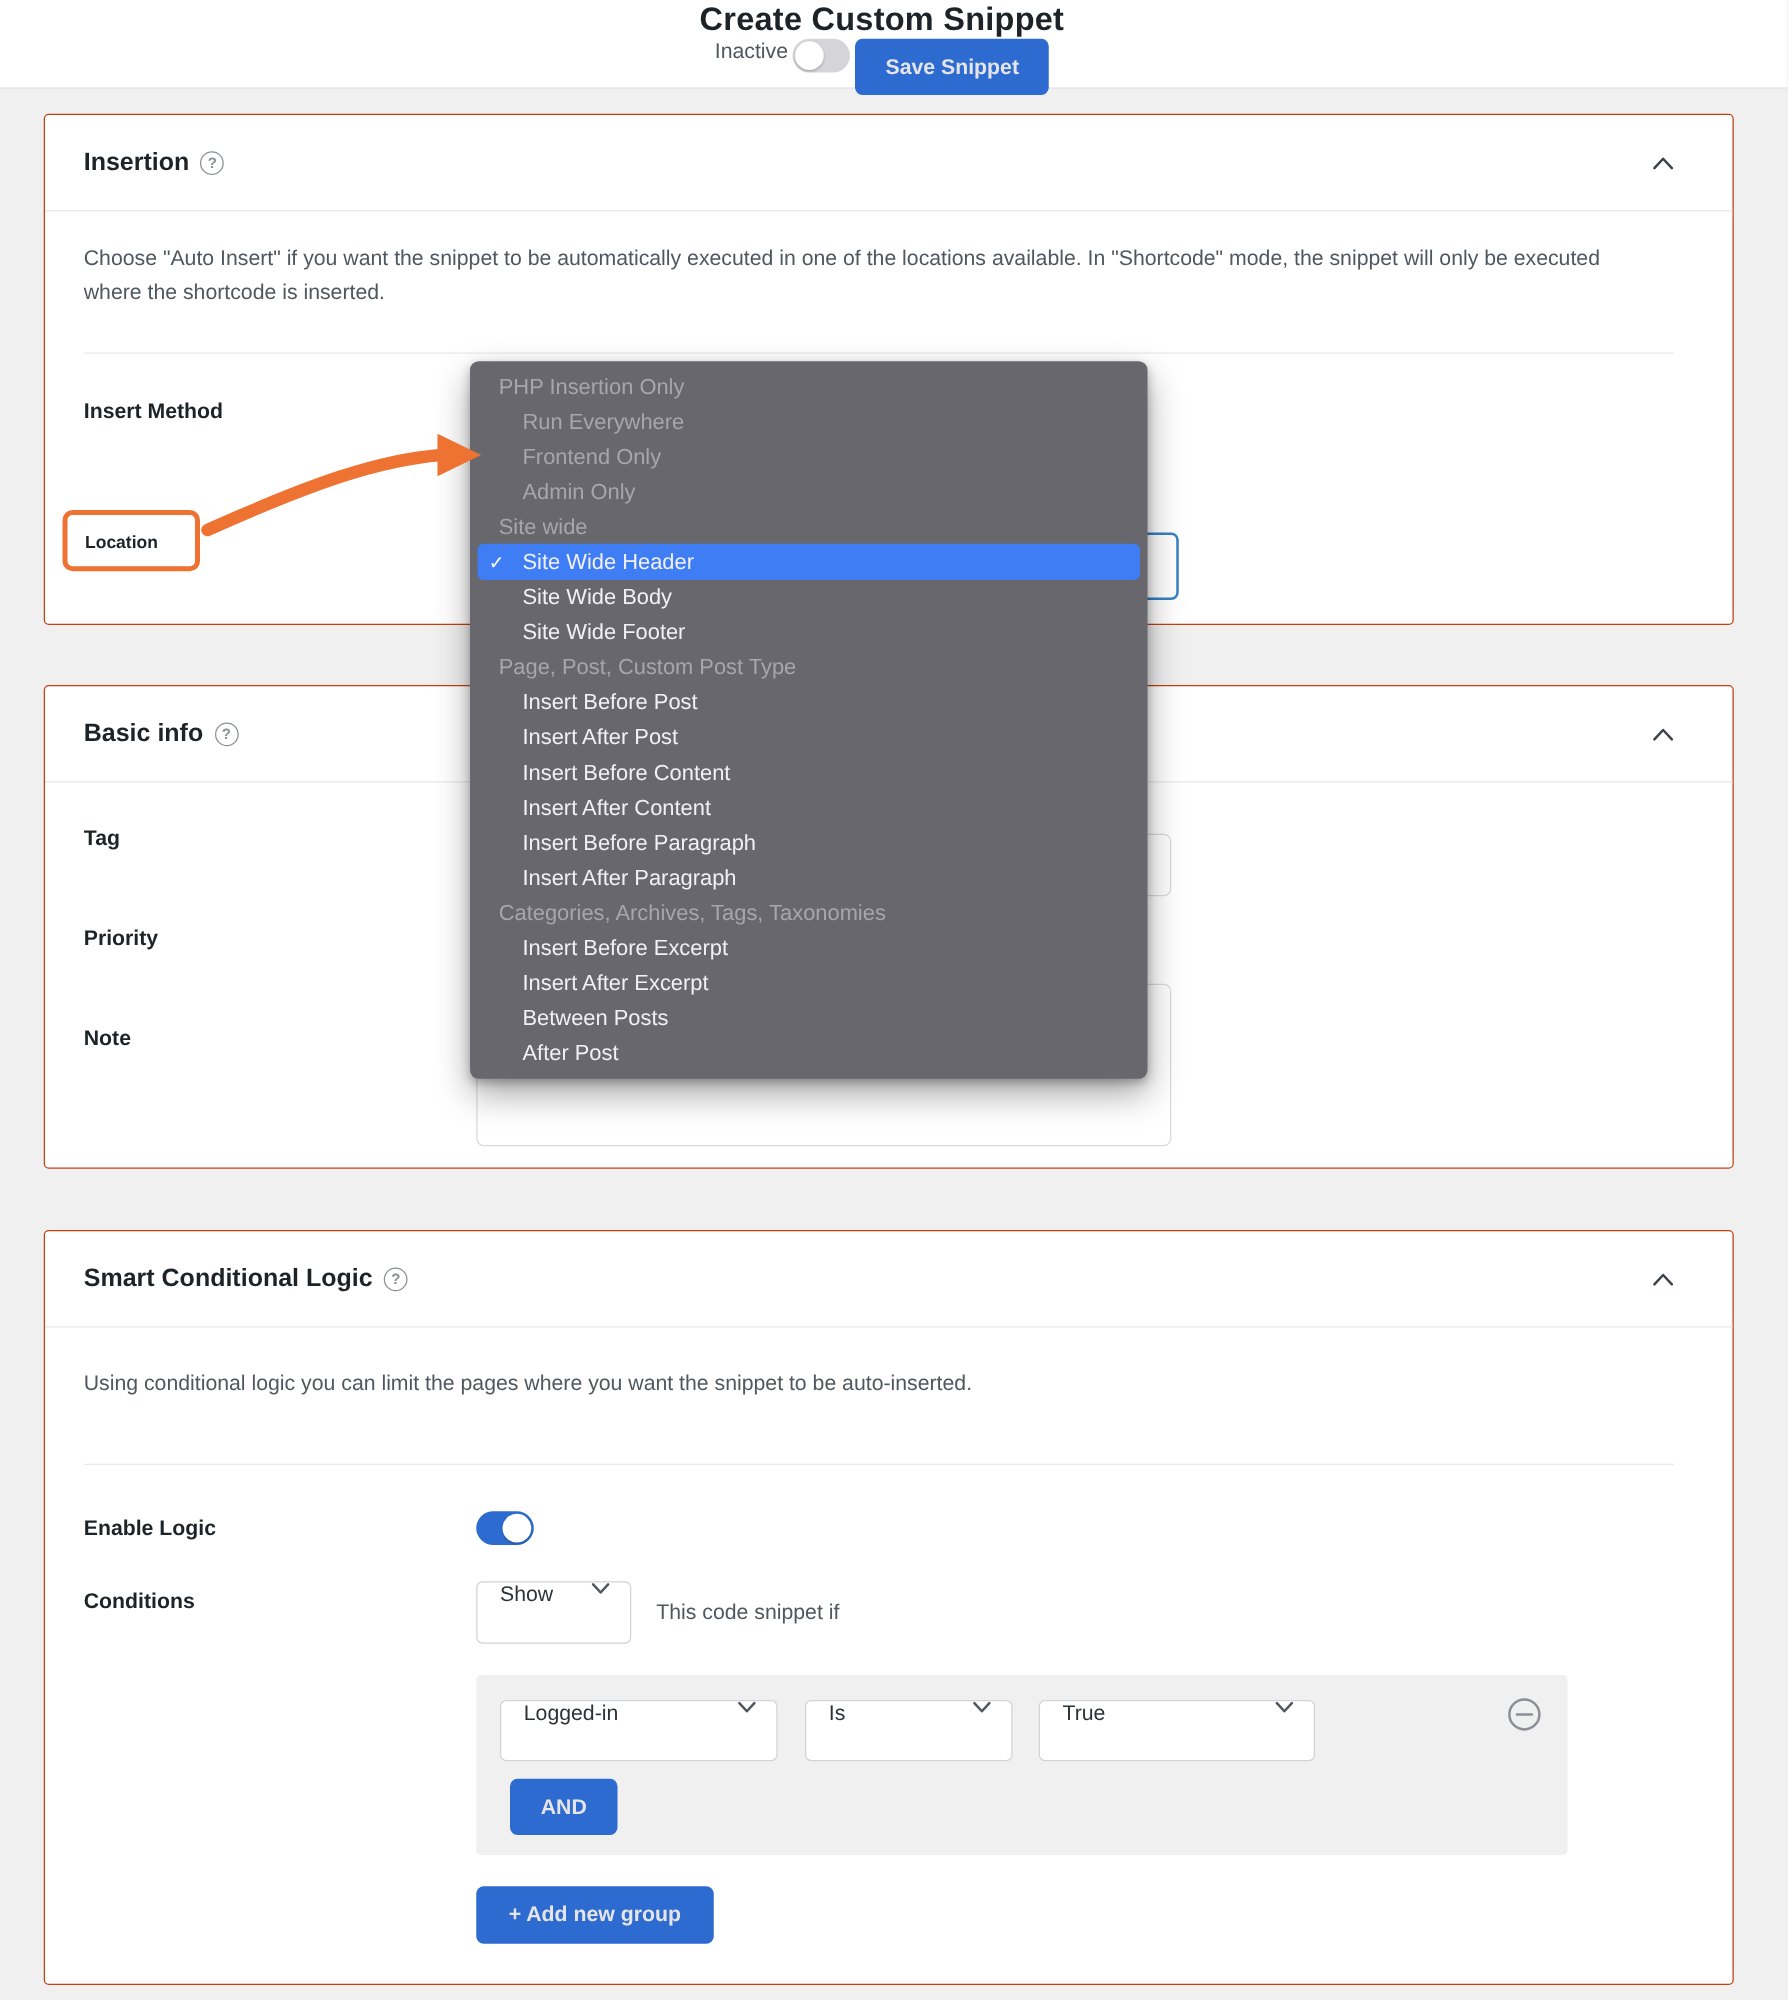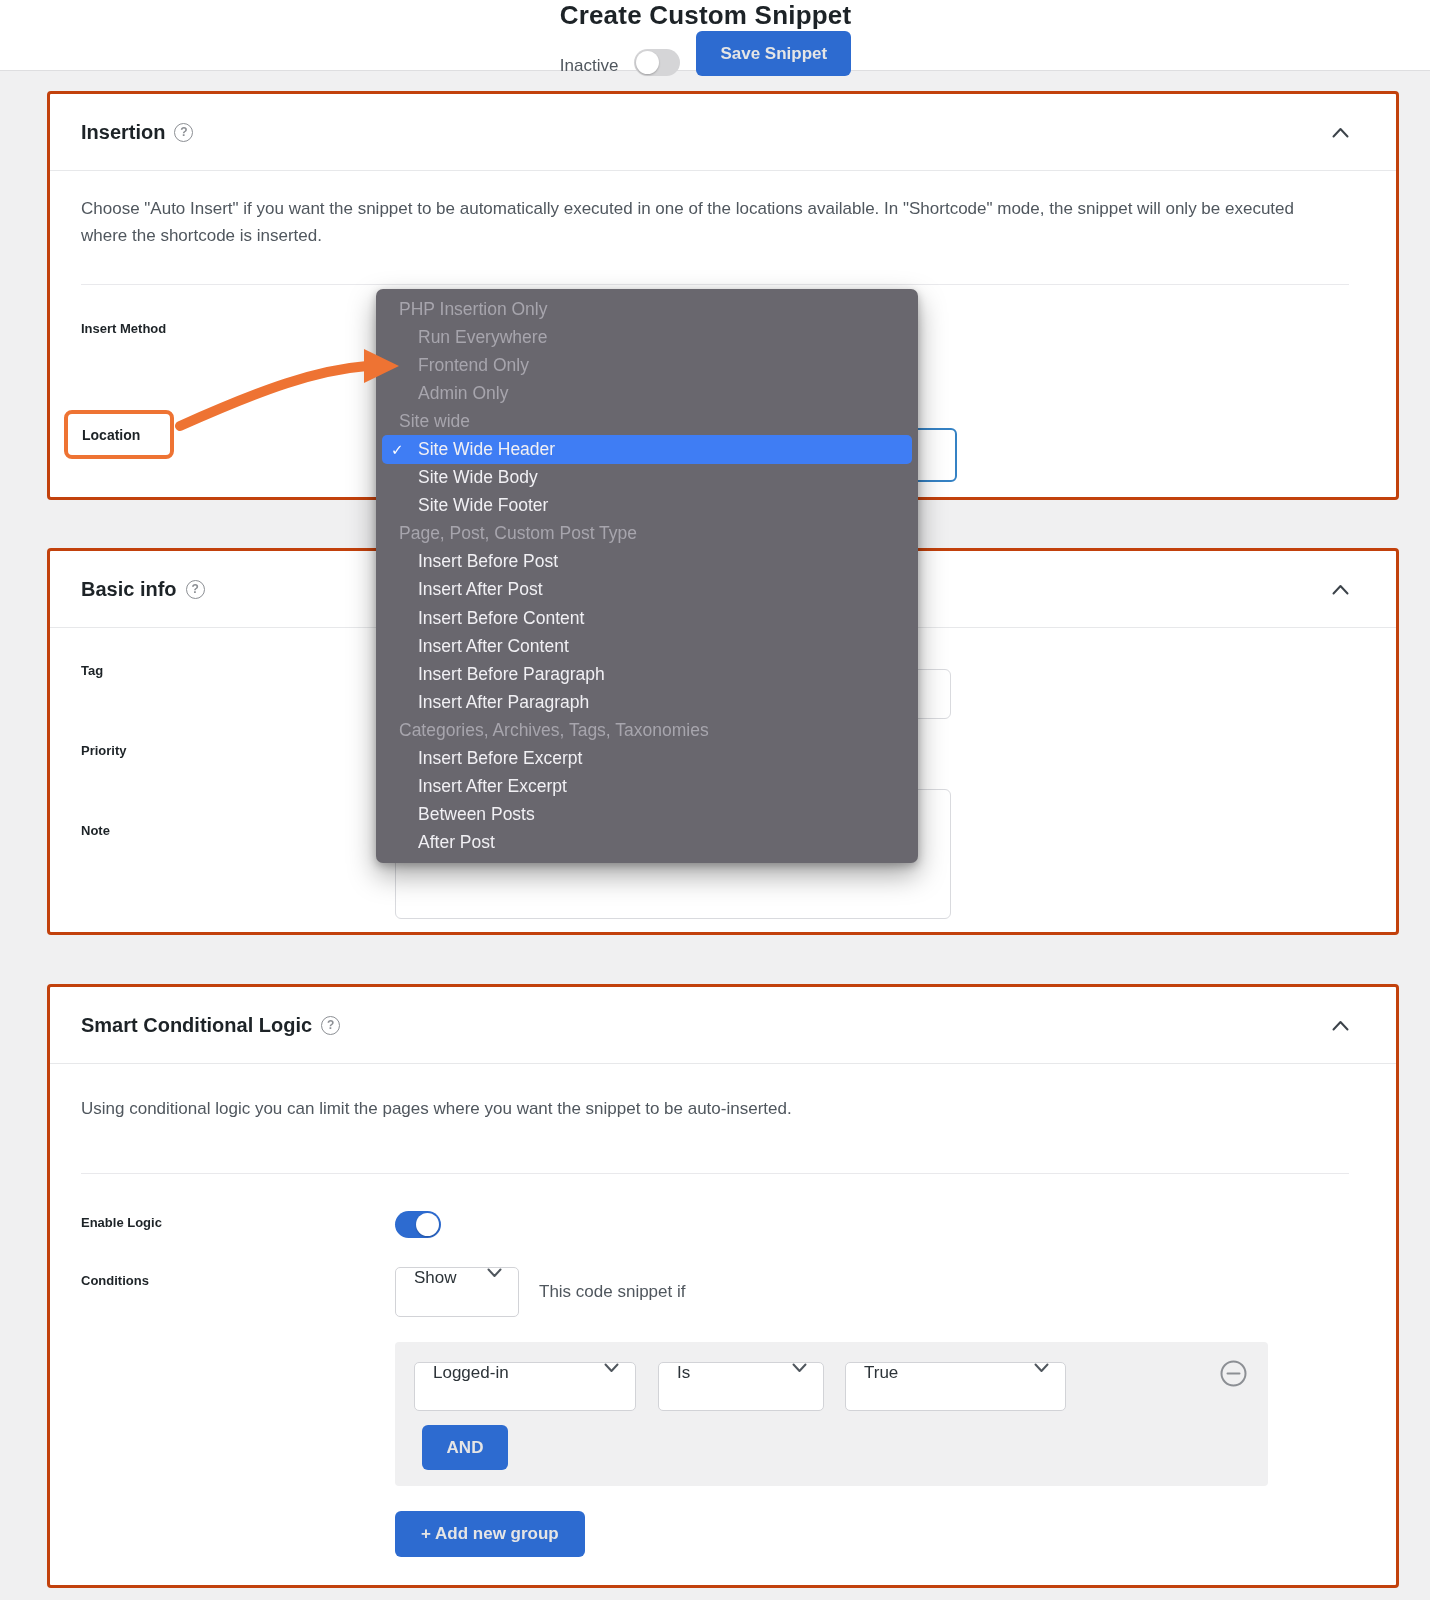--- a/index.html
+++ b/index.html
@@ -5,47 +5,47 @@
   * { margin:0; padding:0; box-sizing:border-box; }
   html,body { background:#f0f0f1; }
   body { font-family:"Liberation Sans","DejaVu Sans",sans-serif; color:#1d2327; }
   .app { position:relative; width:1430px; height:1600px; overflow:hidden; background:#f0f0f1; }
 
   
   .topbar { position:absolute; left:0; top:0; width:1430px; height:71px; background:#fff;
             border-bottom:1px solid #dedee0; display:flex; align-items:center;
             justify-content:space-between; padding:0 55px 0 36px; z-index:10;flex-direction:column; }
   .topbar h1 { font-size:26px; font-weight:700; letter-spacing:.2px; }
-  .topbar-right { display:flex; align-items:flex-end; gap:16px; }
+  .topbar-right { display:flex; align-items:flex-start; gap:4px; }
   .status-label { font-size:17px; color:#50575e; }
   .toggle { width:46px; height:27px; border-radius:14px; position:relative; cursor:pointer; }
   .toggle.off { background:#d5d5d7; }
   .toggle.on  { background:var(--blue); }
   .toggle .knob { position:absolute; top:2px; width:23px; height:23px; border-radius:50%;
                   background:#fff; box-shadow:0 1px 2px rgba(0,0,0,.25); }
   .toggle.off .knob { left:2px; } .toggle.on .knob { right:2px; }
   .btn { background:var(--blue); color:#e5e5e5; font-weight:700; font-size:17px; border:none;
          border-radius:6px; cursor:pointer; font-family:inherit; }
   .save-btn { height:45px; padding:0 24px; }
 
   :root { --blue:#2d6bd0; --sel-blue:#3f7df4; --orange:#ee7333; }
 
   
-  .card { position:absolute; left:47px; width:1352px; background:#fff;
-          border:3px solid #c2410c; border-radius:4px; }
+  .card { position:absolute; left:35px; width:1352px; background:#fff;
+          border:1px solid #c2410c; border-radius:4px; }
   .card-header { height:77px; display:flex; align-items:center; border-bottom:1px solid #e7e8ea;
                  padding:0 47px 0 31px; }
   .card-header h2 { font-size:20px; font-weight:700; }
   .help-icon { width:19px; height:19px; border:1.5px solid #8c8f94; border-radius:50%;
                color:#8c8f94; font-size:12px; font-weight:700; display:inline-flex;
                align-items:center; justify-content:center; margin-left:9px; cursor:pointer; }
   .collapse { margin-left:auto; cursor:pointer; display:flex; }
   .desc { position:absolute; left:31px; right:70px; font-size:17px; line-height:27px; color:#50575e; }
   .divider { position:absolute; left:31px; right:47px; height:1px; background:#e9e9ec; }
-  .field-label { position:absolute; left:31px; font-size:13px; font-weight:600; color:#1d2327; }
+  .field-label { position:absolute; left:31px; font-size:17px; font-weight:600; color:#1d2327; }
 
   
   #card-insertion { top:91px;  height:409px; }
   #card-basic     { top:548px; height:387px; }
   #card-logic     { top:984px; height:604px; }
 
   
   .location-select { position:absolute; left:345px; top:334px; width:562px; height:54px;
                      background:#fff; border:2px solid #3582c4; border-radius:6px; z-index:2; }
   .loc-box { position:absolute; left:14px; top:316px; width:110px; height:49px;

